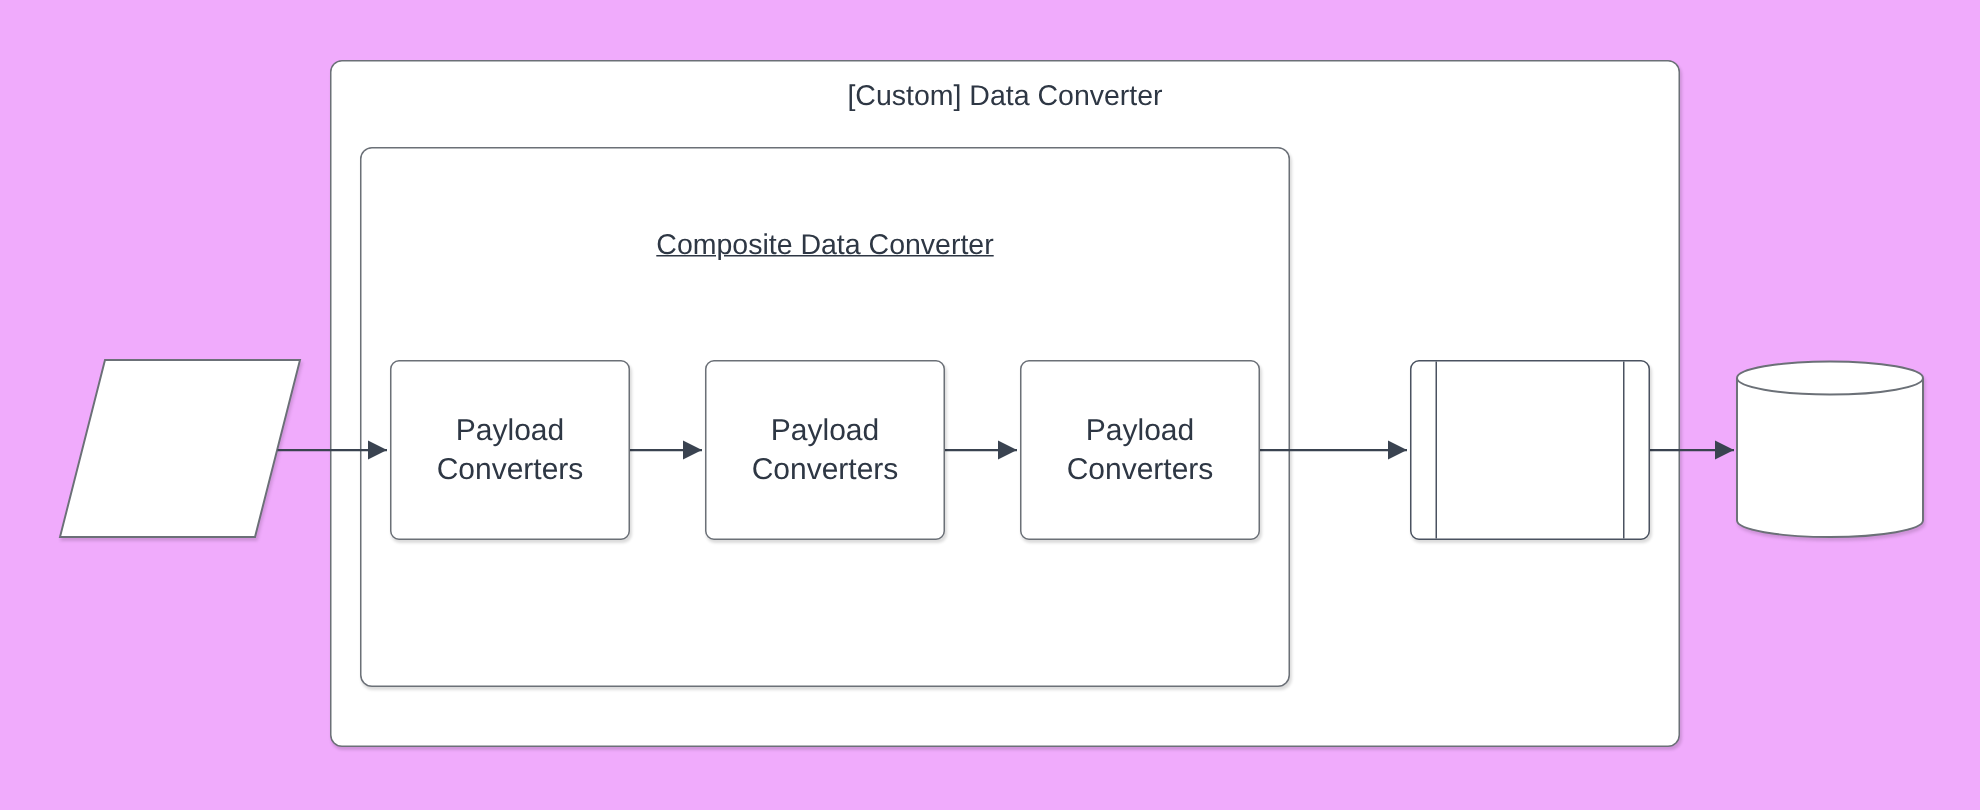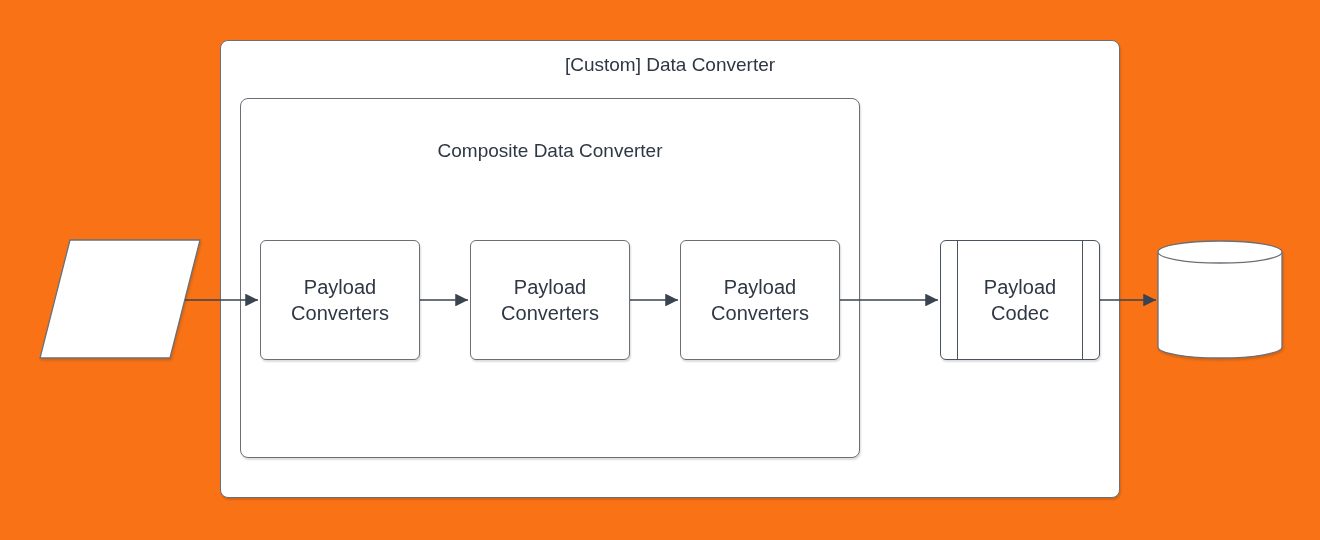--- a/index.html
+++ b/index.html
@@ -5,21 +5,21 @@
   * { margin: 0; padding: 0; box-sizing: border-box; }
   html, body { background: #ffffff; }
   body {
     width: 1320px; height: 540px;
     font-family: "Liberation Sans", sans-serif;
     color: #2e3744;
   }
   #canvas {
     position: relative;
     width: 1320px; height: 540px;
-    background: #f97316;
+    background: #f0abfc;
     overflow: hidden;
     padding-left: 12px;
   }
   .container-box {
     position: absolute;
     background: #ffffff;
     border: 1px solid #6b7077;
     border-radius: 8px;
     box-shadow: 1px 2px 2px rgba(0,0,0,0.14);
     z-index: 1;
@@ -99,21 +99,21 @@
 </head>
 <body>
 
 <div id="canvas">
 
   <div class="container-box" style="left:220px; top:40px; width:900px; height:458px;">
     <div class="container-title" style="top:12px;">[Custom] Data Converter</div>
   </div>
 
   <div class="container-box" style="left:240px; top:98px; width:620px; height:360px;">
-    <div class="container-title" style="top:40px;">Composite Data Converter</div>
+    <div class="container-title" style="top:53px;text-decoration:underline;">Composite Data Converter</div>
   </div>
 
   <svg id="svg-layer" viewBox="0 0 1320 540" xmlns="http://www.w3.org/2000/svg">
     <defs>
       <marker id="arrowhead" viewBox="0 0 10 10" refX="10" refY="5" markerWidth="8.5" markerHeight="8.5" orient="auto-start-reverse">
         <path d="M0,0 L10,5 L0,10 Z" fill="#3a4350"></path>
       </marker>
     </defs>
 
     <path class="shape" d="M70,240 L200,240 L170,358 L40,358 Z"></path>
@@ -137,17 +137,16 @@
     <span class="node-text">Payload Converters</span>
   </div>
 
   <div class="node" style="left:680px; top:240px;">
     <span class="node-text">Payload Converters</span>
   </div>
 
   <div class="node" id="payload-codec-node" style="left:940px; top:240px;">
     <span class="codec-bar codec-bar-left"></span>
     <span class="codec-bar codec-bar-right"></span>
-    <span class="node-text">Payload Codec</span>
   </div>
 
 
 </div>
 
 </body></html>

